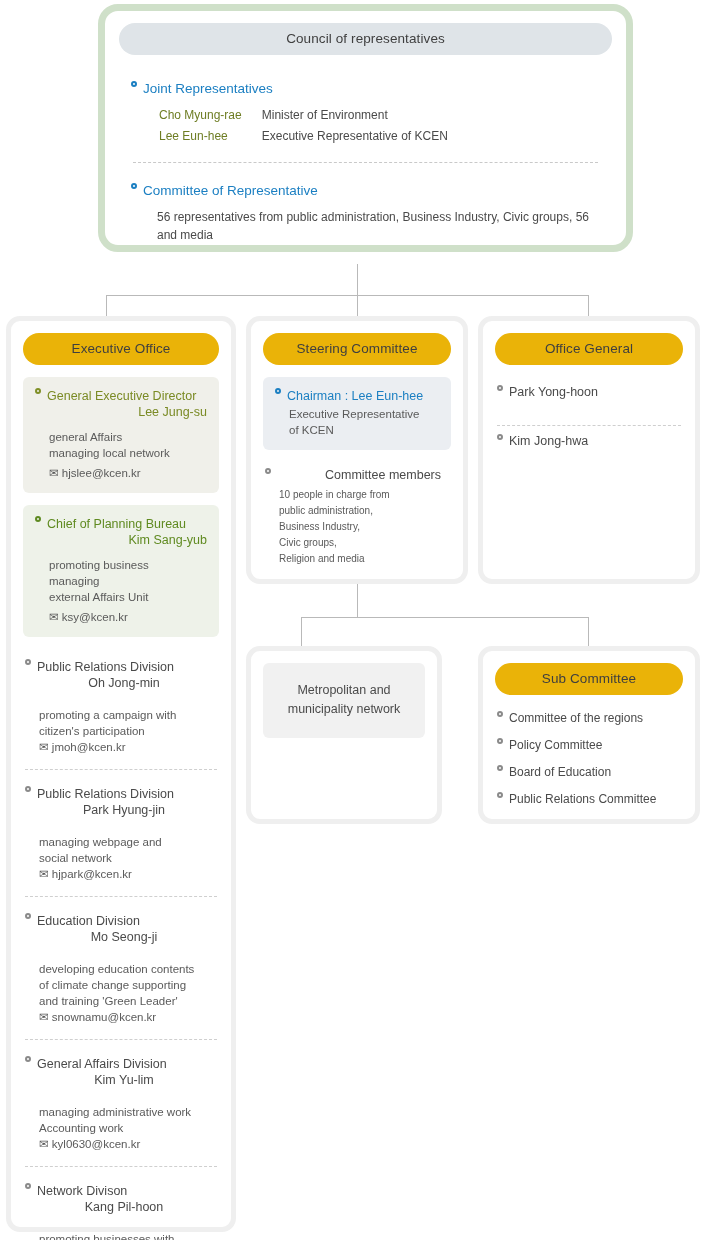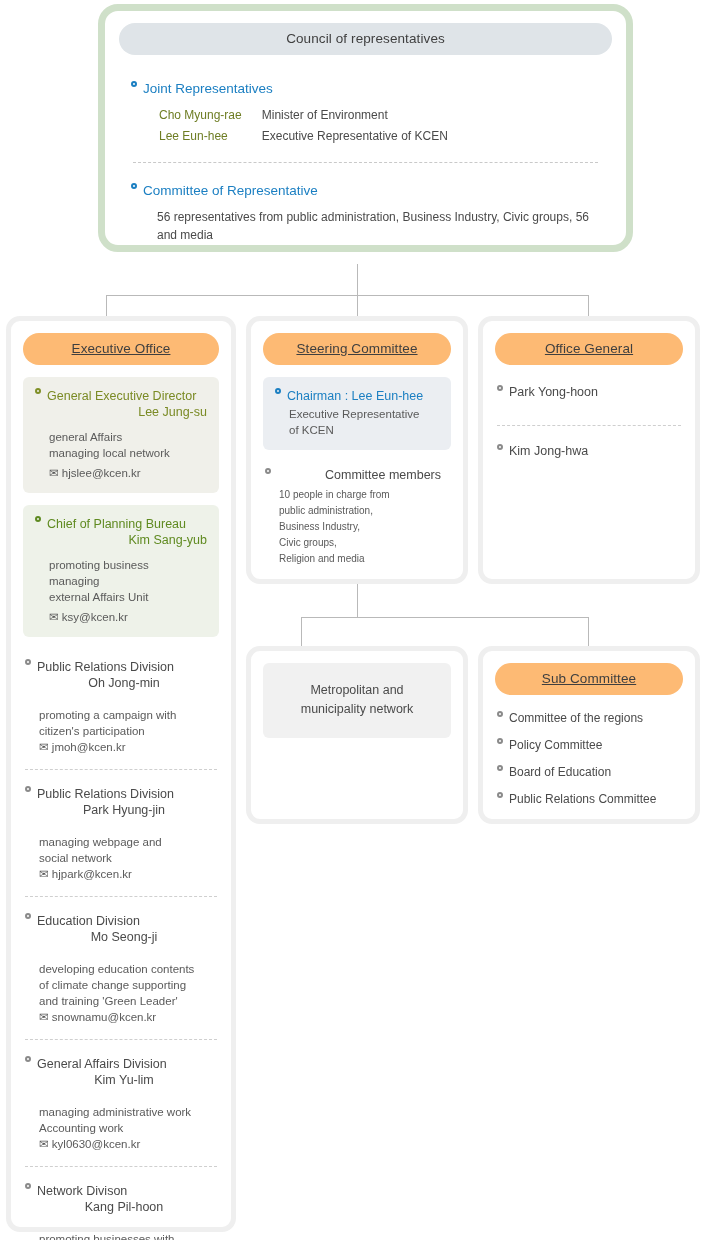--- a/index.html
+++ b/index.html
@@ -27,21 +27,21 @@
   
   .pill {
     border-radius: 16px;
     text-align: center;
     font-size: 13.5px;
     color: #3f3f3f;
     padding: 8px 10px 9px;
     letter-spacing: .1px;
   }
   .pill.blue-gray { background: #dfe4e8; }
-  .pill.gray { background: #fdba74; text-decoration: underline; }
+  .pill.gray { background: #eab308; }
 
   
   .bullet {
     display: inline-block;
     width: 6px; height: 6px;
     border-radius: 50%;
     border: 2px solid #888;
     margin-right: 6px;
     vertical-align: 2px;
     flex: none;
@@ -84,21 +84,21 @@
   }
 
   
   .vline { position: absolute; width: 1px; background: #b9b9b9; }
   .hline { position: absolute; height: 1px; background: #b9b9b9; }
 
   
   #exec   { left: 6px;   top: 316px; width: 230px; height: 916px; }
   #steer  { left: 246px; top: 316px; width: 222px; height: 268px; }
   #audit  { left: 478px; top: 316px; width: 222px; height: 268px; }
-  #metro  { left: 246px; top: 646px; width: 222px; height: 178px; }
+  #metro  { left: 246px; top: 646px; width: 196px; height: 178px; }
   #subcom { left: 478px; top: 646px; width: 222px; height: 178px; }
 
   .panel .pill { margin: 12px 12px 0; }
 
   
   .card {
     margin: 12px 12px 0;
     border-radius: 6px;
     padding: 11px 12px 12px;
   }
@@ -364,21 +364,21 @@
   </div>
 
   <div class="panel" id="audit">
     <div class="pill gray">Office General</div>
 
     <div class="aud-item row">
       <span class="bullet gray"></span>
       <span>Park Yong-hoon</span>
     </div>
     <div class="aud-sep"></div>
-    <div class="aud-item row" style="margin-top:18px">
+    <div class="aud-item row" style="margin-top:8px">
       <span class="bullet gray"></span>
       <span>Kim Jong-hwa</span>
     </div>
   </div>
 
   <div class="vline" style="left:357px; top:584px; height:33px;"></div>
   <div class="hline" style="left:301px; top:617px; width:288px;"></div>
   <div class="vline" style="left:301px; top:617px; height:29px;"></div>
   <div class="vline" style="left:588px; top:617px; height:29px;"></div>
 

